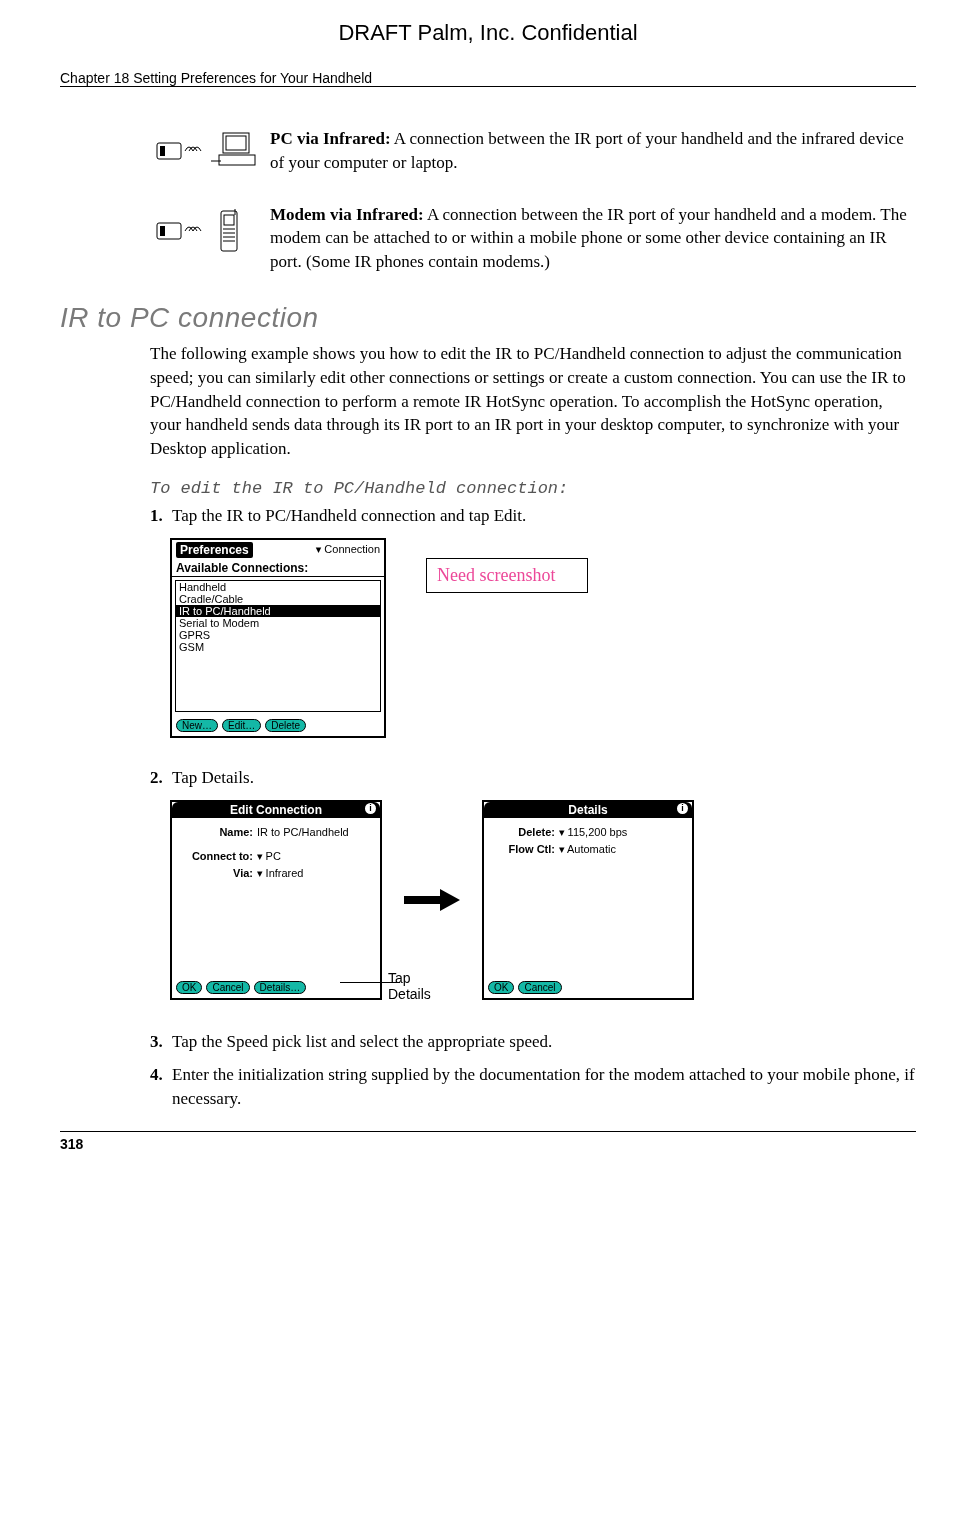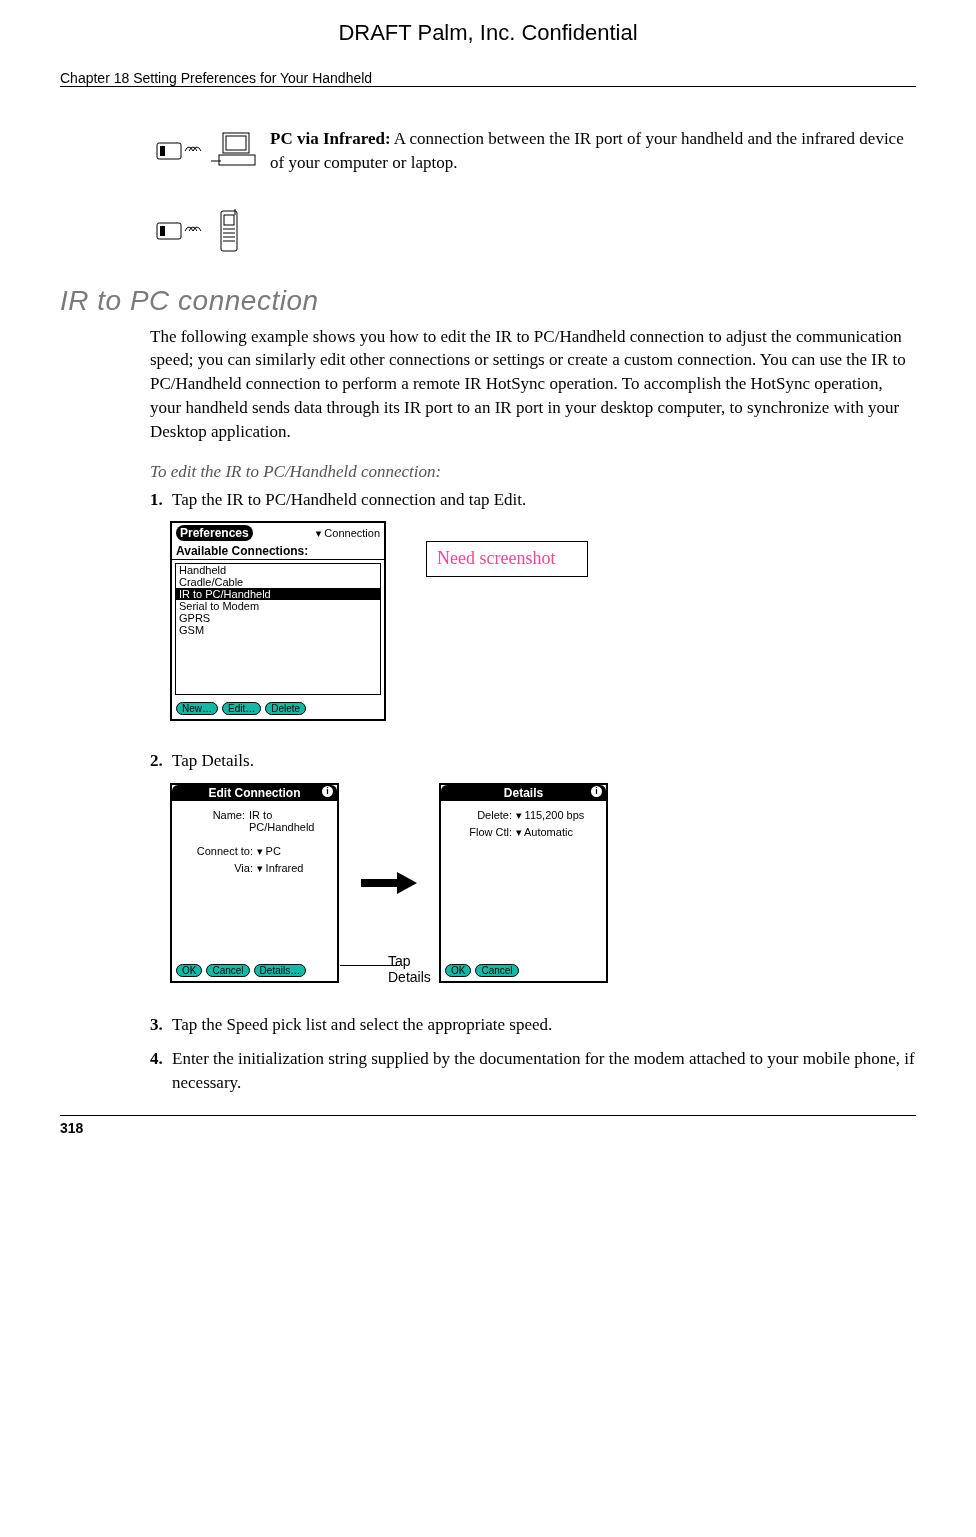--- a/index.html
+++ b/index.html
@@ -54,21 +54,21 @@
     margin-bottom: 8px;
     font-style: italic;
     letter-spacing: 0.5px;
   }
   .body-para {
     margin-left: 90px;
     line-height: 1.4;
     margin-bottom: 18px;
   }
   .sub-heading {
-    font-family: Liberation Serif, serif;
+    font-family: Liberation Mono, monospace;
     font-size: 17px;
     color: #555;
     margin-left: 90px;
     margin-bottom: 6px;
     font-style: italic;
   }
   .step {
     display: flex;
     margin-left: 90px;
     margin-bottom: 10px;
@@ -96,21 +96,21 @@
     display: flex;
     justify-content: space-between;
     align-items: center;
     padding: 2px 4px;
   }
   .ps-title-black {
     background: #000;
     color: #fff;
     font-weight: bold;
     padding: 1px 4px;
-    border-radius: 8px;
+    border-radius: 2px;
     font-size: 12px;
   }
   .ps-dropdown {
     font-size: 11px;
   }
   .ps-subtitle {
     font-weight: bold;
     padding: 1px 4px;
     border-bottom: 1px solid #000;
     font-size: 12px;
@@ -147,21 +147,21 @@
   }
   .figs-row2 {
     margin-left: 110px;
     display: flex;
     align-items: center;
     gap: 20px;
     margin-bottom: 30px;
   }
   .edit-shot, .details-shot {
     border: 2px solid #000;
-    width: 169px;
+    width: 212px;
     height: 200px;
     background: #fff;
     font-family: Arial, Helvetica, sans-serif;
     font-size: 12px;
     position: relative;
     box-sizing: border-box;
   }
   .dialog-titlebar {
     background: #000;
     color: #fff;
@@ -181,21 +181,21 @@
     border-radius: 50%;
     width: 11px; height: 11px;
     font-size: 9px; line-height: 11px;
     font-weight: bold;
   }
   .form-row {
     display: flex;
     padding: 2px 6px;
     font-size: 11px;
   }
-  .form-label { font-weight: normal; width: 75px; text-align: right; padding-right: 4px;}
+  .form-label { font-weight: bold; width: 75px; text-align: right; padding-right: 4px;}
   .form-value { }
   .arrow-svg { width: 60px; }
   .tap-callout {
     font-family: Arial, Helvetica, sans-serif;
     font-size: 14px;
     position: absolute;
     left: 218px;
     top: 170px;
     white-space: nowrap;
   }
@@ -257,20 +257,23 @@
         <path d="M30 24 q4 -8 8 0 M34 24 q4 -8 8 0 M38 24 q4 -8 8 0" stroke="#000" fill="none"></path>
         <rect x="66" y="4" width="16" height="40" rx="2" fill="#fff" stroke="#000"></rect>
         <rect x="69" y="8" width="10" height="10" fill="#fff" stroke="#000"></rect>
         <line x1="68" y1="22" x2="80" y2="22" stroke="#000"></line>
         <line x1="68" y1="26" x2="80" y2="26" stroke="#000"></line>
         <line x1="68" y1="30" x2="80" y2="30" stroke="#000"></line>
         <line x1="68" y1="34" x2="80" y2="34" stroke="#000"></line>
         <line x1="80" y1="2" x2="80" y2="8" stroke="#000"></line>
       </svg>
     </div>
+    <div class="def-text">
+      <span class="def-label">Modem via Infrared:</span><span> A connection between the IR port of your handheld and a modem. The modem can be attached to or within a mobile phone or some other device containing an IR port. (Some IR phones contain modems.)</span>
+    </div>
   </div>
 
   <div class="section-heading">IR to PC connection</div>
 
   <div class="body-para">The following example shows you how to edit the IR to PC/Handheld connection to adjust the communication speed; you can similarly edit other connections or settings or create a custom connection. You can use the IR to PC/Handheld connection to perform a remote IR HotSync operation. To accomplish the HotSync operation, your handheld sends data through its IR port to an IR port in your desktop computer, to synchronize with your Desktop application.</div>
 
   <div class="sub-heading">To edit the IR to PC/Handheld connection:</div>
 
   <div class="step">
     <div class="step-num">1.</div>

